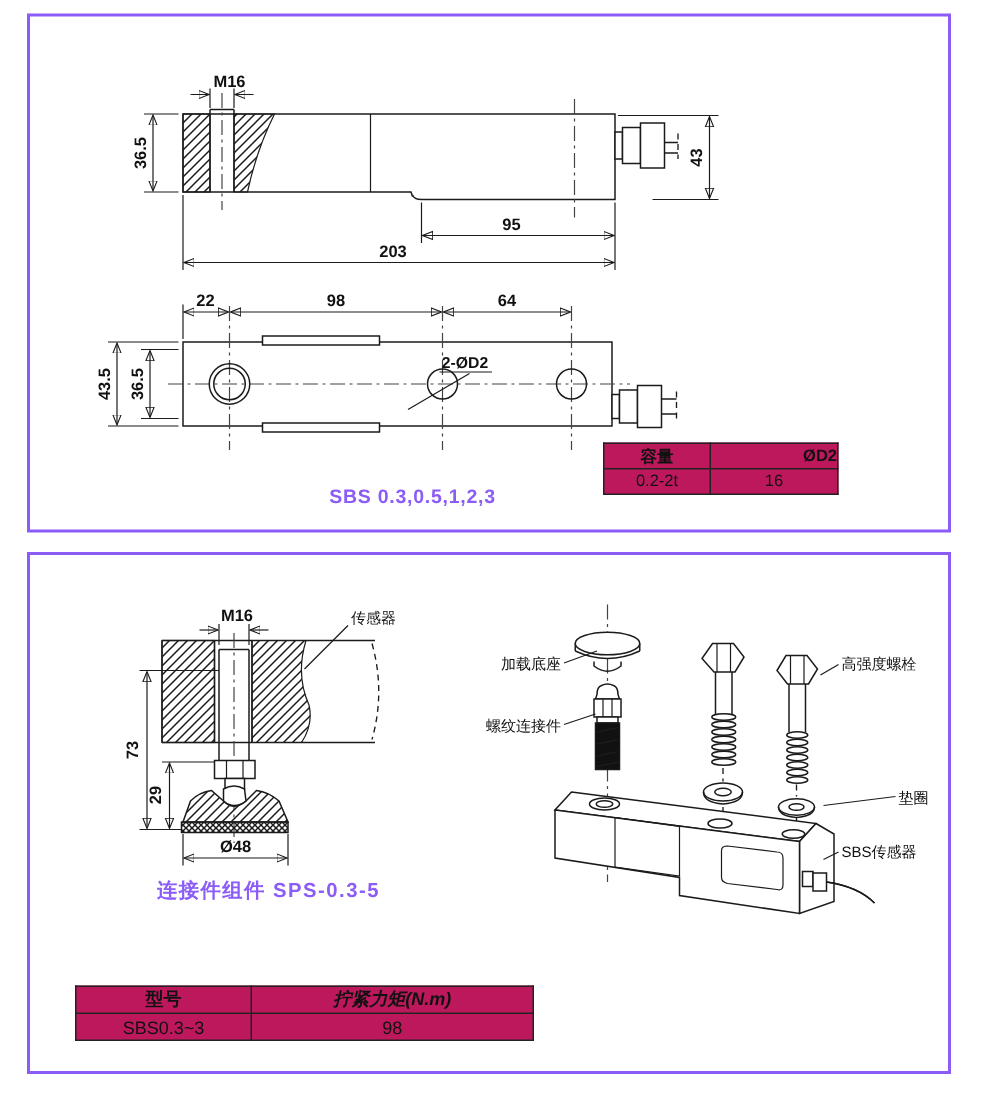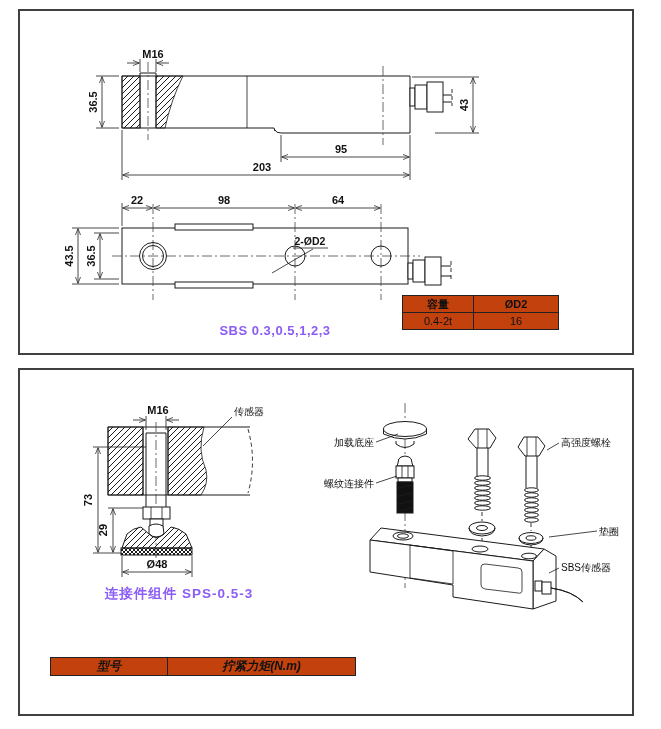--- a/index.html
+++ b/index.html
@@ -1,44 +1,44 @@
 <!DOCTYPE html>
 <html><head>
 <meta charset="utf-8">
 <style>
   html,body{margin:0;padding:0;background:#fff;}
   #page{position:relative;width:661px;height:729px;background:#fff;font-family:"Liberation Sans",sans-serif;overflow:hidden;}
-  .panel{position:absolute;border:2px solid #404040;background:#fff;box-sizing:border-box;}
+  .panel{position:absolute;border:2px solid #8b5cf6;background:#fff;box-sizing:border-box;}
   #panel-top{left:18px;top:9px;width:616px;height:346px;}
   #panel-bottom{left:18px;top:368px;width:616px;height:348px;}
   .panel svg{position:absolute;left:0;top:0;}
   svg line,svg path,svg rect,svg circle,svg ellipse,svg polygon{stroke:#1b1b1b;fill:none;stroke-width:1;}
   svg text{stroke:none;fill:#111;}
   .dim{font:bold 11px "Liberation Sans",sans-serif;}
   .dims{font:bold 10.5px "Liberation Sans",sans-serif;}
   .cjk{font:10px "Liberation Sans",sans-serif;}
   .cl{stroke-dasharray:10 3 2 3;stroke-width:0.8;stroke:#444;}
   .dash{stroke-dasharray:4 3;stroke-width:0.9;}
   .thin{stroke-width:0.8;}
   .fillw{fill:#fff;}
   .fillb{fill:#111;}
   .hatchf{fill:url(#hatch);}
   .xhatchf{fill:url(#xhatch);}
   .caption{position:absolute;font-weight:bold;color:#8b5cf6;text-align:center;}
   #caption-top{left:130px;top:312px;width:250px;font-size:13px;letter-spacing:0.5px;}
   #caption-bottom{left:38px;top:215px;width:242px;font-size:13.5px;letter-spacing:1px;}
-  table.spec{position:absolute;border-collapse:collapse;background:#c2410c;color:#111;}
+  table.spec{position:absolute;border-collapse:collapse;background:#be185d;color:#111;}
   table.spec th,table.spec td{border:1px solid #222;text-align:center;padding:0;}
   #table-capacity{left:382px;top:284px;font-size:11px;}
   #table-capacity th,#table-capacity td{height:16px;}
   #table-capacity .c1{width:70px;}
-  #table-capacity .c2{width:84px;}
+  #table-capacity .c2{width:84px;text-align:right;}
   #table-torque{left:30px;top:287px;font-size:12px;}
   #table-torque th,#table-torque td{height:17px;}
-  #table-torque .c1{width:116px;font-style:italic;}
+  #table-torque .c1{width:116px;}
   #table-torque .c2{width:187px;font-style:italic;}
   th{font-weight:bold;}
 </style>
 </head>
 <body>
 
 <div id="page">
 
   <div class="panel" id="panel-top">
     <svg width="612" height="342" viewBox="20 11 612 342">
@@ -148,21 +148,21 @@
       </g>
     </svg>
     <div class="caption" id="caption-top">SBS 0.3,0.5,1,2,3</div>
     <table class="spec" id="table-capacity">
       <tbody>
           <tr>
         <th class="c1">容量</th>
         <th class="c2">ØD2</th>
       </tr>
       <tr>
-        <td>0.4-2t</td>
+        <td>0.2-2t</td>
         <td>16</td>
       </tr>
     </tbody>
       </table>
   </div>
 
   <div class="panel" id="panel-bottom">
     <svg width="612" height="344" viewBox="20 370 612 344">
 
       <g>
@@ -298,23 +298,27 @@
         <text class="cjk" x="374" y="487" text-anchor="end">螺纹连接件</text>
         <line x1="376" y1="483" x2="397" y2="476" class="thin"></line>
         <text class="cjk" x="561" y="446">高强度螺栓</text>
         <line x1="559" y1="443" x2="547" y2="450" class="thin"></line>
         <text class="cjk" x="599" y="535">垫圈</text>
         <line x1="597" y1="531" x2="549" y2="537" class="thin"></line>
         <text class="cjk" x="561" y="571">SBS传感器</text>
         <line x1="559" y1="568" x2="549" y2="573" class="thin"></line>
       </g>
     </svg>
-    <div class="caption" id="caption-bottom">连接件组件 SPS-0.5-3</div>
+    <div class="caption" id="caption-bottom">连接件组件 SPS-0.3-5</div>
     <table class="spec" id="table-torque">
       <tbody>
           <tr>
         <th class="c1">型号</th>
         <th class="c2">拧紧力矩(N.m)</th>
       </tr>
+      <tr>
+        <td>SBS0.3~3</td>
+        <td>98</td>
+      </tr>
     </tbody>
       </table>
   </div>
 </div>
 
 </body></html>

